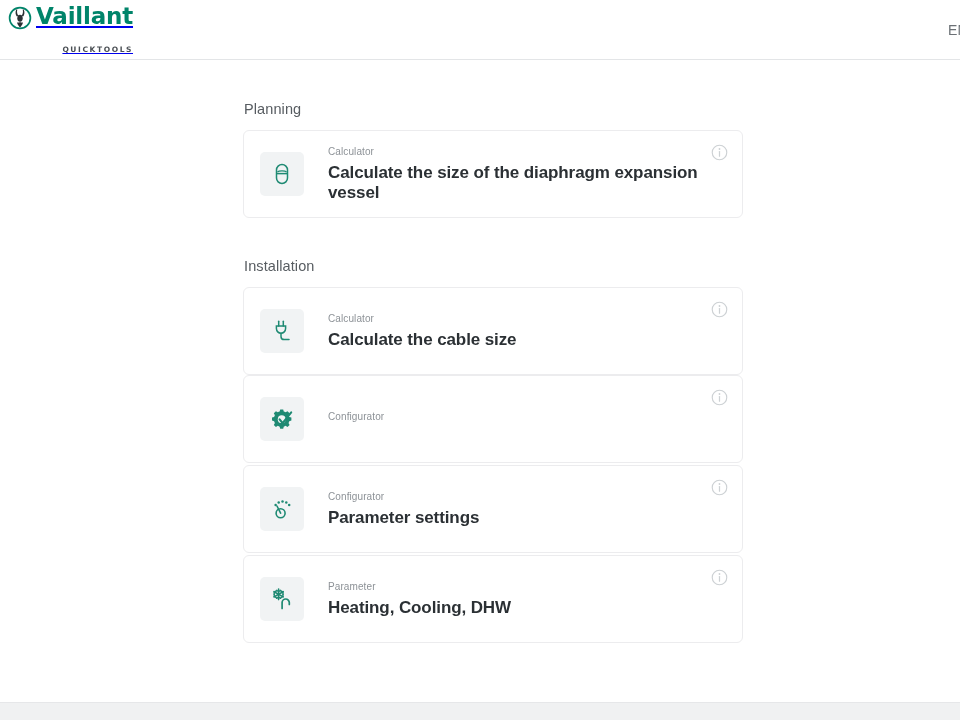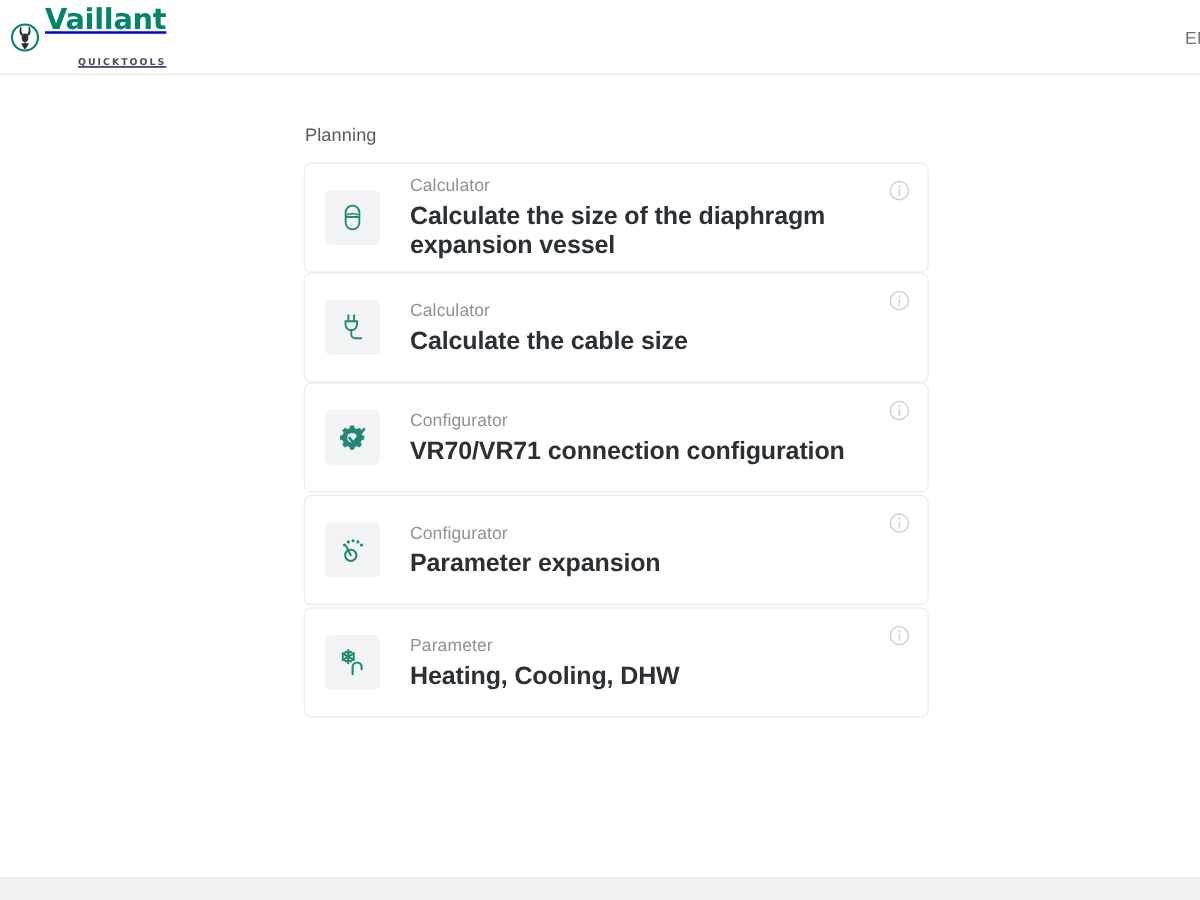--- a/index.html
+++ b/index.html
@@ -24,21 +24,21 @@
     width: 960px;
     height: 60px;
     background: #ffffff;
     border-bottom: 1px solid #e3e5e7;
     display: flex;
     align-items: center;
   }
 
   .brand {
     display: flex;
-    align-items: center;
+    align-items: flex-start;
     margin-left: 8px;
     gap: 4px;
   }
 
   .brand-mark { width: 24px; height: 26px; flex: none; display: block; }
 
   .brand-text { display: flex; flex-direction: column; line-height: 1; }
 
   .brand-name {
     font-size: 23px;
@@ -49,21 +49,20 @@
   }
 
   .brand-sub {
     font-size: 7.5px;
     font-weight: 700;
     color: #4a4f54;
     letter-spacing: 1.6px;
     text-align: right;
     margin-top: 18px;
     font-family: "DejaVu Sans", sans-serif;
-    text-decoration: underline;
   }
 
   .lang-switch {
     position: absolute;
     right: -8px;
     top: 22px;
     font-size: 14px;
     color: #6b7075;
     letter-spacing: 0.3px;
   }
@@ -122,29 +121,29 @@
   .card-icon svg { display: block; }
 
   .card-body {
     margin-left: 24px;
     display: flex;
     flex-direction: column;
     justify-content: center;
   }
 
   .card-kicker {
-    font-size: 14px;
+    font-size: 10px;
     font-weight: 400;
     color: #8d9297;
     margin-bottom: 6px;
     letter-spacing: 0.1px;
   }
 
   .card-title {
-    font-size: 20px;
+    font-size: 17px;
     font-weight: 700;
     color: #2b3034;
     letter-spacing: -0.1px;
   }
 
   .card-info {
     position: absolute;
     right: 14px;
     top: 13px;
     width: 17px;
@@ -205,20 +204,21 @@
         </div>
         <svg class="card-info" viewBox="0 0 18 18">
           <circle cx="9" cy="9" r="7.7" fill="none" stroke="#cdd1d4" stroke-width="1.2"></circle>
           <circle cx="9" cy="5.3" r="0.95" fill="#cdd1d4"></circle>
           <rect x="8.35" y="7.4" width="1.3" height="6.1" rx="0.6" fill="#cdd1d4"></rect>
         </svg>
       </div>
     </div>
 
     <div class="section">
+      <div class="section-title">Installation</div>
 
       <div class="card">
         <div class="card-icon">
           <svg width="26" height="26" viewBox="0 0 26 26" fill="none" stroke="#1f8a73" stroke-width="1.5" stroke-linecap="round">
             <path d="M9.7 3.2 V8.0"></path>
             <path d="M14.3 3.2 V8.0"></path>
             <path d="M7.4 8.0 H16.6 V10.6 A4.6 4.6 0 0 1 12 15.2 A4.6 4.6 0 0 1 7.4 10.6 Z"></path>
             <path d="M12 15.2 V18.4 A3.2 3.2 0 0 0 15.2 21.6 H20.0"></path>
           </svg>
         </div>
@@ -239,21 +239,20 @@
       <div class="card">
         <div class="card-icon">
           <svg width="27" height="27" viewBox="0 0 27 27" fill="none">
             <path d="M11.2 3.4 h3.0 l0.55 2.15 a6.2 6.2 0 0 1 1.8 0.76 l1.95 -1.12 2.1 2.1 -1.12 1.95 a6.2 6.2 0 0 1 0.76 1.8 l2.15 0.55 v3.0 l-2.15 0.55 a6.2 6.2 0 0 1 -0.76 1.8 l1.12 1.95 -2.1 2.1 -1.95 -1.12 a6.2 6.2 0 0 1 -1.8 0.76 l-0.55 2.15 h-3.0 l-0.55 -2.15 a6.2 6.2 0 0 1 -1.8 -0.76 l-1.95 1.12 -2.1 -2.1 1.12 -1.95 a6.2 6.2 0 0 1 -0.76 -1.8 l-2.15 -0.55 v-3.0 l2.15 -0.55 a6.2 6.2 0 0 1 0.76 -1.8 l-1.12 -1.95 2.1 -2.1 1.95 1.12 a6.2 6.2 0 0 1 1.8 -0.76 z" fill="#1f8a73"></path>
             <circle cx="12.7" cy="13.2" r="3.9" fill="#f1f3f4"></circle>
             <path d="M10.6 13.3 L13.6 17.2 L22.2 6.4" stroke="#1f8a73" stroke-width="2.1" stroke-linecap="round" stroke-linejoin="round" fill="none"></path>
           </svg>
         </div>
         <div class="card-body">
           <div class="card-kicker">Configurator</div>
-          <div class="card-title">VR70/VR71 connection configuration</div>
         </div>
         <svg class="card-info" viewBox="0 0 18 18">
           <circle cx="9" cy="9" r="7.7" fill="none" stroke="#cdd1d4" stroke-width="1.2"></circle>
           <circle cx="9" cy="5.3" r="0.95" fill="#cdd1d4"></circle>
           <rect x="8.35" y="7.4" width="1.3" height="6.1" rx="0.6" fill="#cdd1d4"></rect>
         </svg>
       </div>
 
       <div class="card">
         <div class="card-icon">
@@ -262,21 +261,21 @@
             <path d="M11.6 17.2 L8.0 10.0" stroke="#1f8a73" stroke-width="1.6" stroke-linecap="round"></path>
             <circle cx="6.6" cy="9.0" r="1.25" fill="#1f8a73"></circle>
             <circle cx="9.7" cy="6.5" r="1.25" fill="#1f8a73"></circle>
             <circle cx="13.5" cy="5.6" r="1.25" fill="#1f8a73"></circle>
             <circle cx="17.3" cy="6.5" r="1.25" fill="#1f8a73"></circle>
             <circle cx="20.2" cy="9.0" r="1.25" fill="#1f8a73"></circle>
           </svg>
         </div>
         <div class="card-body">
           <div class="card-kicker">Configurator</div>
-          <div class="card-title">Parameter expansion</div>
+          <div class="card-title">Parameter settings</div>
         </div>
         <svg class="card-info" viewBox="0 0 18 18">
           <circle cx="9" cy="9" r="7.7" fill="none" stroke="#cdd1d4" stroke-width="1.2"></circle>
           <circle cx="9" cy="5.3" r="0.95" fill="#cdd1d4"></circle>
           <rect x="8.35" y="7.4" width="1.3" height="6.1" rx="0.6" fill="#cdd1d4"></rect>
         </svg>
       </div>
 
       <div class="card">
         <div class="card-icon">

